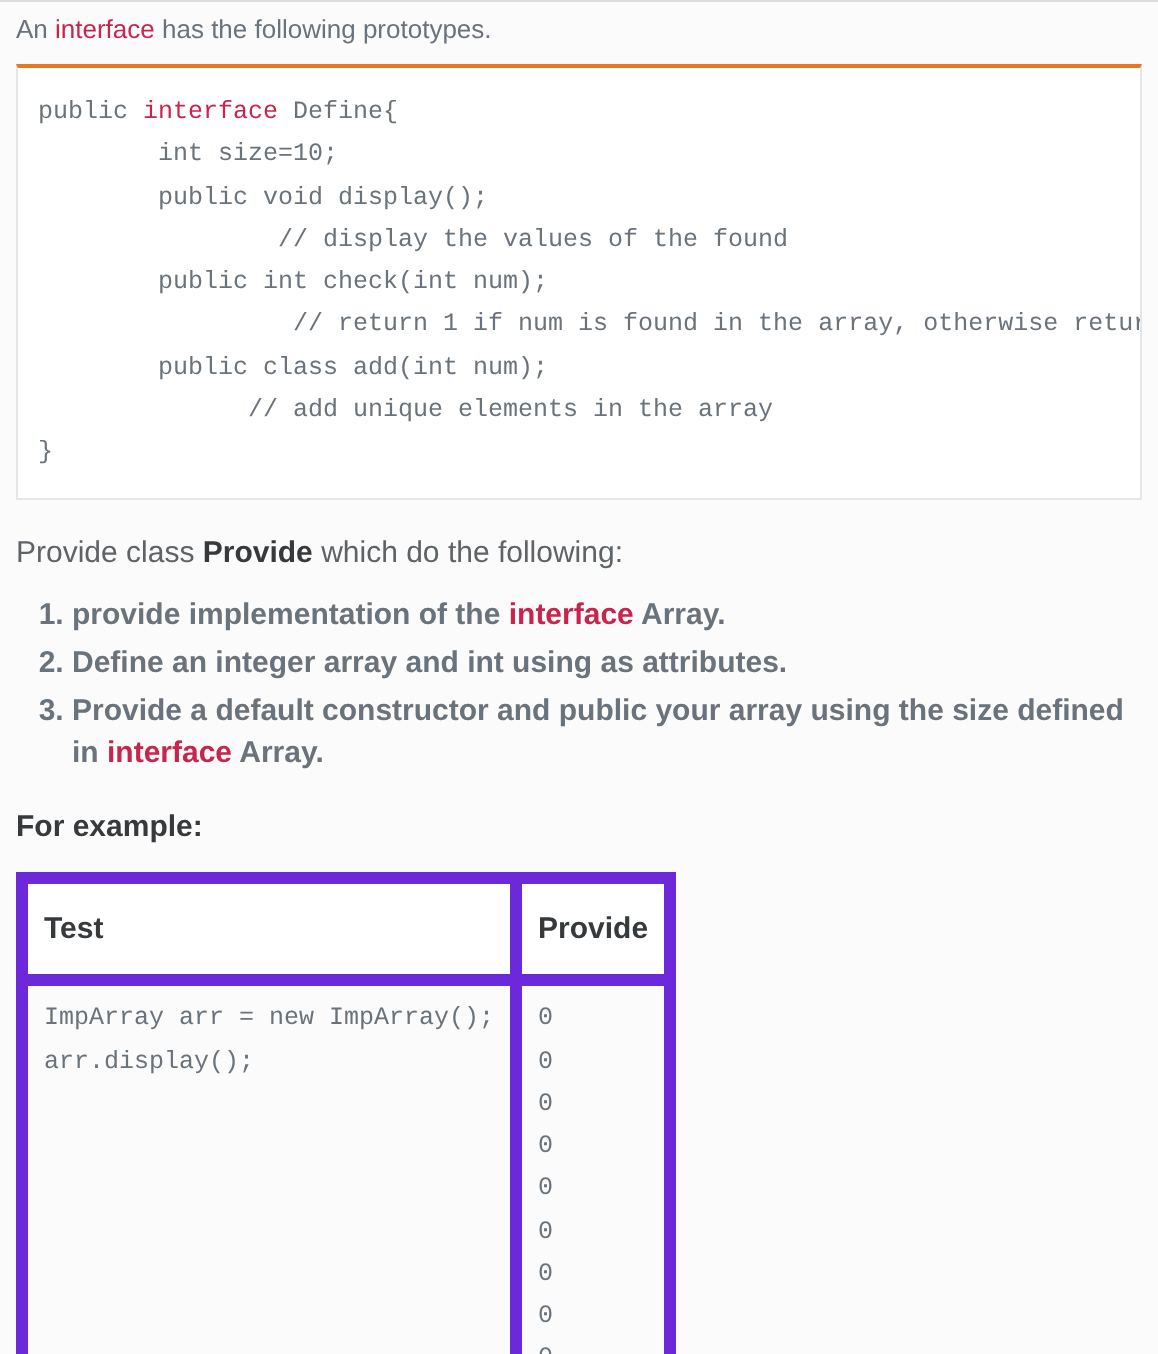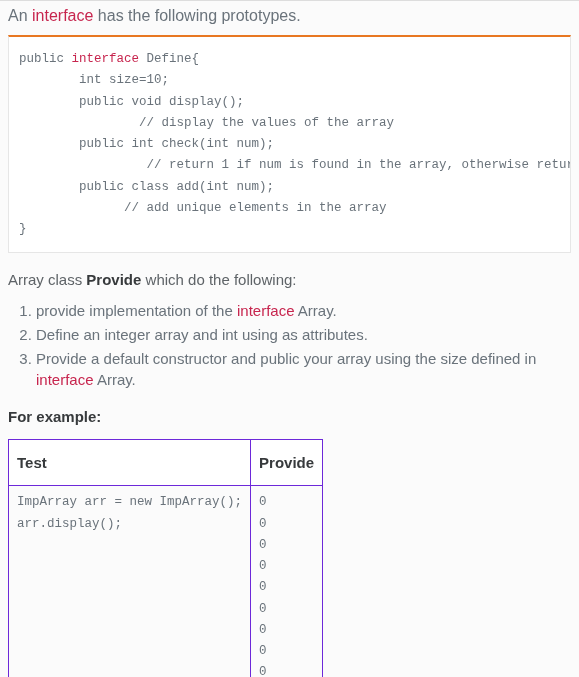--- a/index.html
+++ b/index.html
@@ -10,21 +10,21 @@
     background: #fbfbfb;
     font-size: 15px;
   }
   .container {
     padding: 0 8px 20px 8px;
     border-top: 1px solid #ddd;
   }
   .intro {
     margin: 6px 0 10px 0;
     color: #6a737b;
-    font-size: 16px;
+    font-size: 13px;
   }
   .kw {
     color: #c7254e;
   }
   .intro .kw, .li-text .kw {
     color: #c7254e;
     font-family: inherit;
   }
   pre.code-block {
     background: #fff;
@@ -48,39 +48,40 @@
     font-size: 15px;
   }
   .define-line b {
     color: #373a3c;
     font-weight: 700;
   }
   ol.reqs {
     margin: 0 0 18px 0;
     padding-left: 28px;
     color: #6a737b;
+    font-weight: bold;
   }
   ol.reqs li {
     margin: 3px 0;
     font-size: 15px;
     line-height: 1.4;
   }
   .example-label {
     font-weight: 700;
     color: #373a3c;
     margin: 4px 0 14px 0;
     font-size: 15px;
   }
   table.example {
     border-collapse: collapse;
     border: 1px solid #b7b9bb;
     margin-top: 6px;
   }
   table.example th, table.example td {
-    border: 1px solid #6d28d9;
+    border: 6px solid #6d28d9;
     padding: 6px 8px;
     vertical-align: top;
     text-align: left;
   }
   table.example th {
     background: #fff;
     font-weight: 700;
     color: #373a3c;
     font-size: 15px;
     padding: 14px 8px;
@@ -98,29 +99,29 @@
 
 <div class="container">
 
   <p class="intro">
     <span>An </span><span class="kw">interface</span><span> has the following prototypes.</span>
   </p>
 
   <pre class="code-block"><span>public </span><span class="kw">interface</span><span> Define{</span>
 <span>        int size=10;</span>
 <span>        public void display();</span>
-<span>                // display the values of the array</span>
+<span>                // display the values of the found</span>
 <span>        public int check(int num);</span>
 <span>                 // return 1 if num is found in the array, otherwise return 0</span>
 <span>        public class add(int num);</span>
 <span>              // add unique elements in the array</span>
 <span>}</span></pre>
 
   <p class="define-line">
-    <span>Array class </span><b>Provide</b><span> which  do the following:</span>
+    <span>Provide class </span><b>Provide</b><span> which  do the following:</span>
   </p>
 
   <ol class="reqs">
     <li><span class="li-text"><span>provide implementation of the </span><span class="kw">interface</span><span> Array.</span></span></li>
     <li><span class="li-text">Define an integer array and int using  as attributes.</span></li>
     <li><span class="li-text"><span>Provide a default constructor and public your array using the size defined in </span><span class="kw">interface</span><span> Array.</span></span></li>
   </ol>
 
   <p class="example-label">For example:</p>
 

